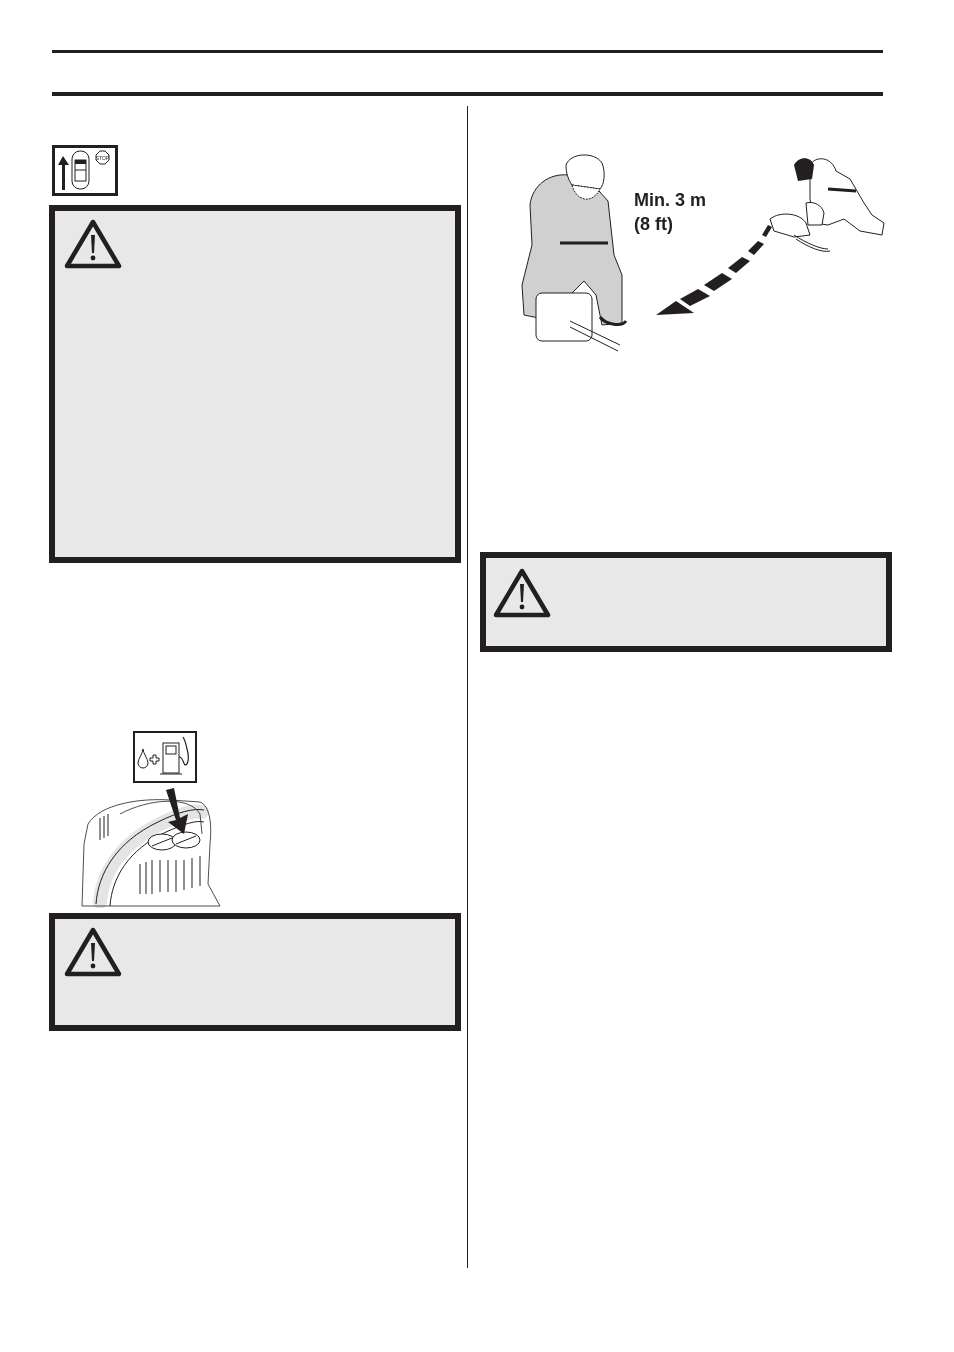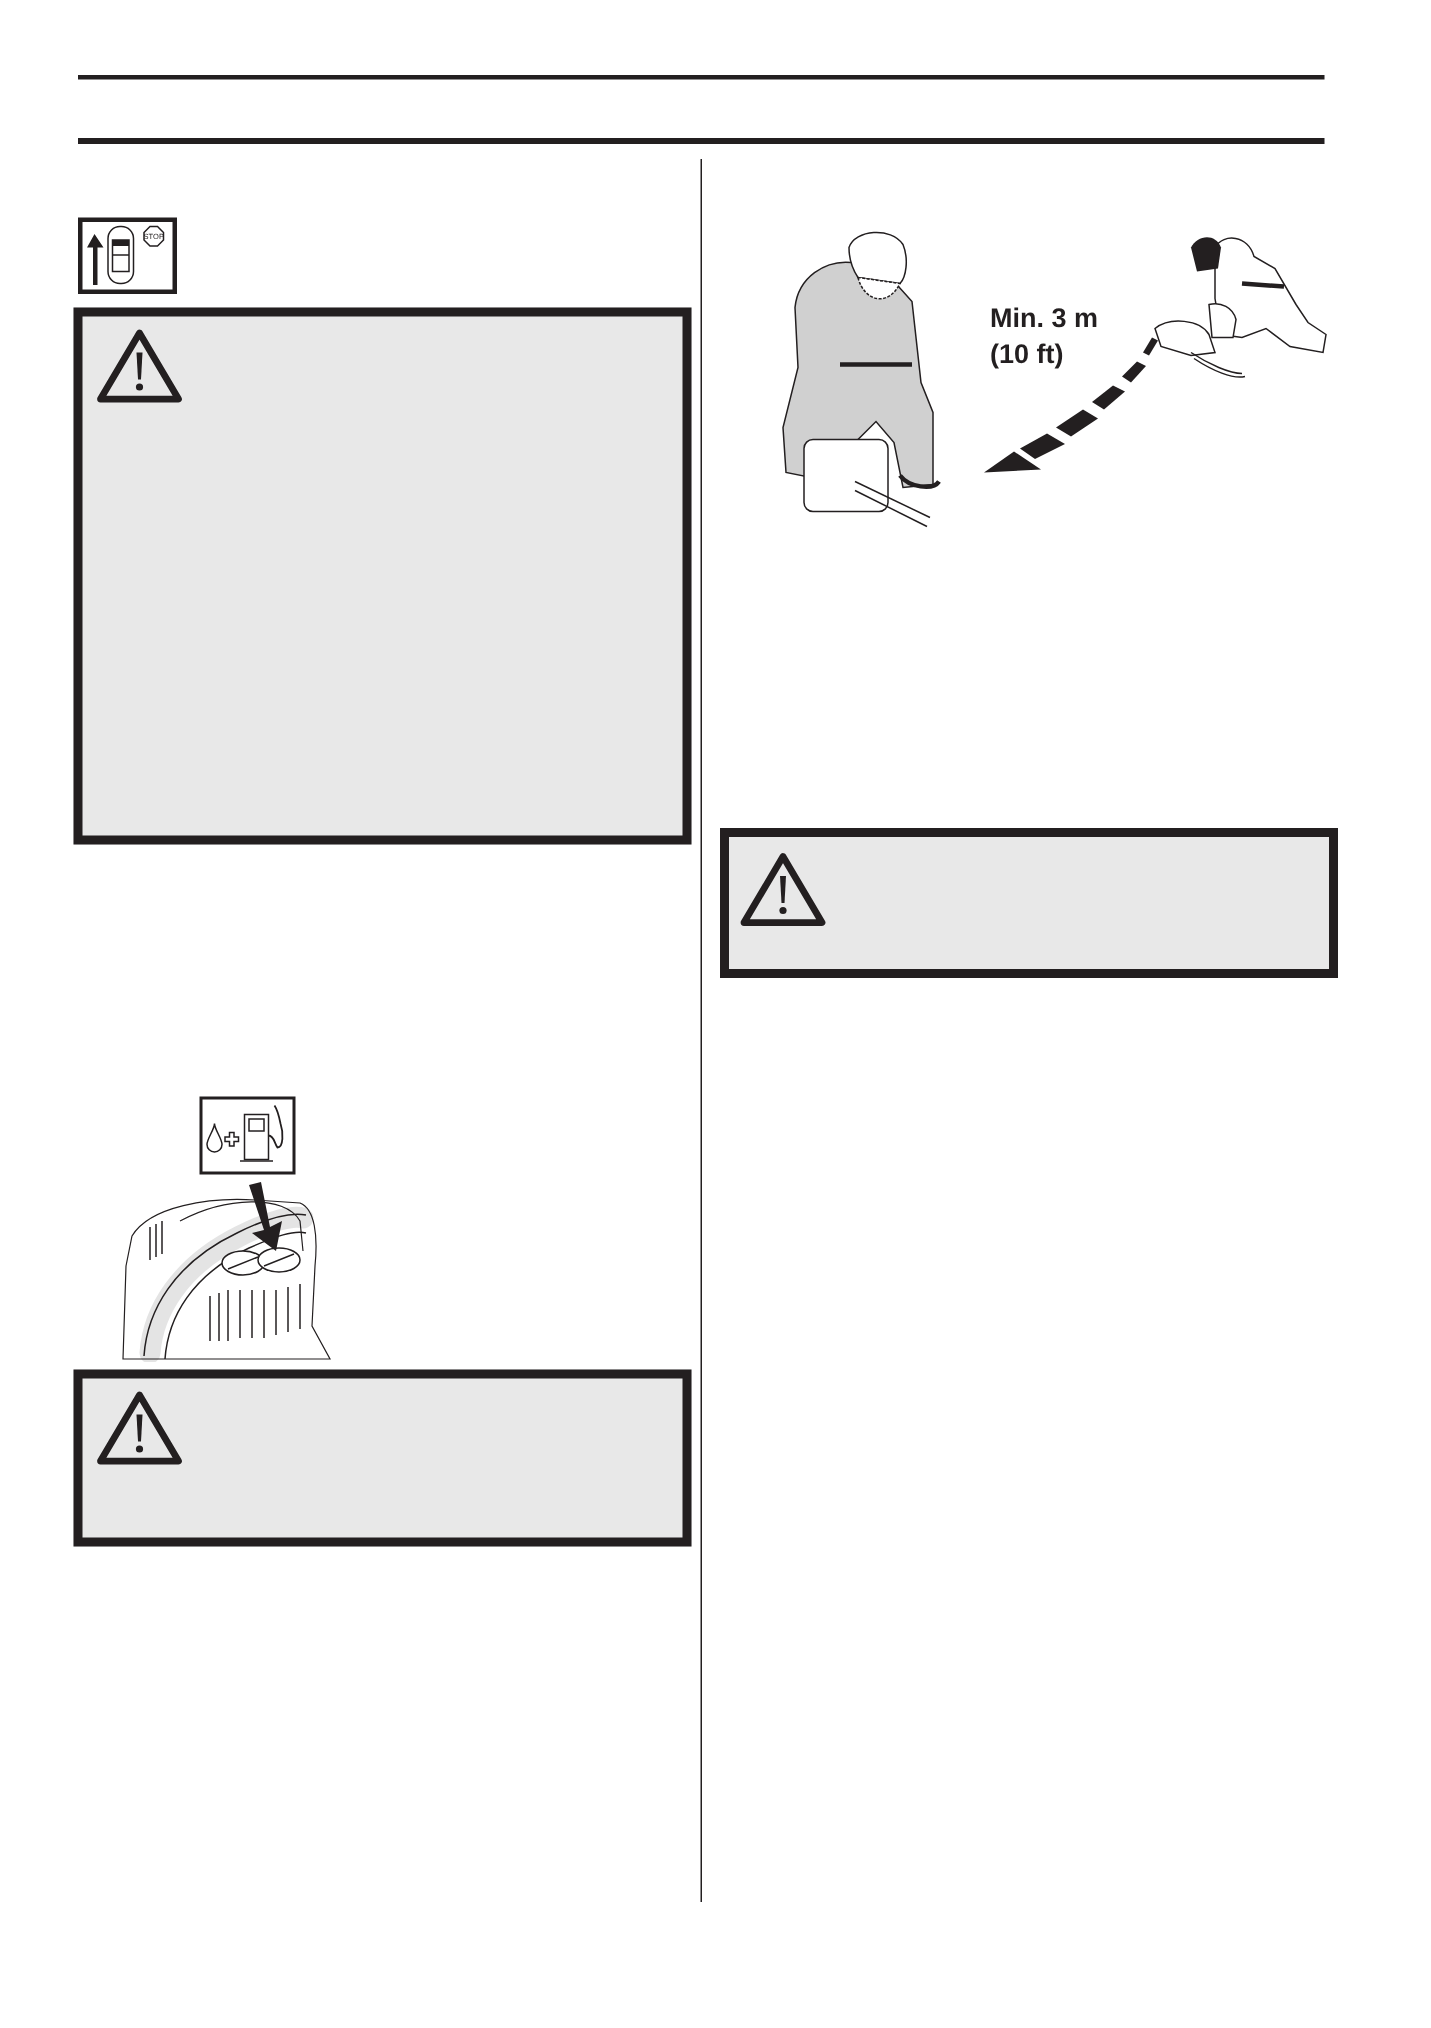--- a/index.html
+++ b/index.html
@@ -122,23 +122,23 @@
     <g fill="#231f20">
       <polygon points="258,80 262,82 256,92 252,90"></polygon>
       <polygon points="248,96 254,99 244,110 238,106"></polygon>
       <polygon points="232,112 240,116 226,128 218,123"></polygon>
       <polygon points="212,128 222,134 204,146 194,140"></polygon>
       <polygon points="188,144 200,151 180,161 170,154"></polygon>
       <polygon points="166,156 184,168 146,170"></polygon>
     </g>
   </svg>
 </div>
-<div class="abs distance-label" style="left:660px; top:188px;margin-top:12px;">
+<div class="abs distance-label" style="left:634px; top:188px;">
   <div>Min. 3 m</div>
-  <div>(10 ft)</div>
+  <div>(8 ft)</div>
 </div>
 
 <div class="abs warn-box" style="left:480px; top:552px; width:412px; height:100px;">
   <svg class="warn-icon" viewBox="0 0 60 54" style="left:6px; top:8px;">
     <polygon points="30,5 56,49 4,49" fill="none" stroke="#231f20" stroke-width="4.5" stroke-linejoin="round"></polygon>
     <path d="M28,18 L32,18 L31,36 L29,36 Z" fill="#231f20"></path>
     <circle cx="30" cy="41" r="2.4" fill="#231f20"></circle>
   </svg>
   <div></div>
 </div>

